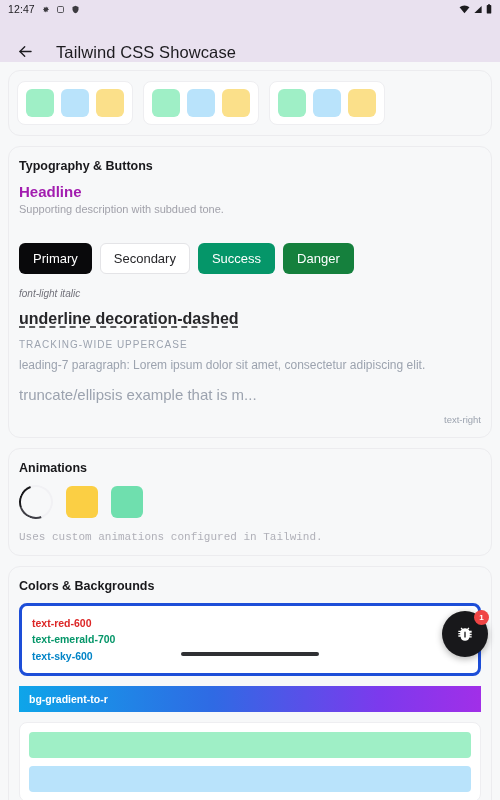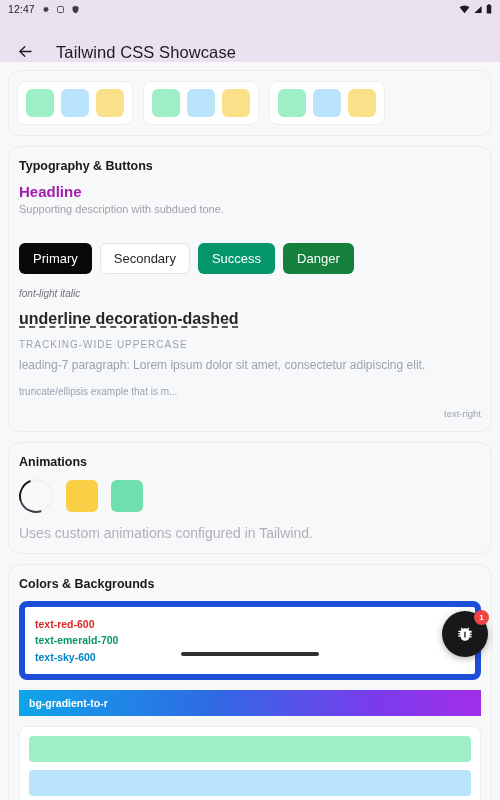--- a/index.html
+++ b/index.html
@@ -60,37 +60,37 @@
   .btn-success { background: #059669; color: #ffffff; }
   .btn-danger { background: #15803d; color: #ffffff; }
 
   .t-italic { font-size: 10px; font-style: italic; color: #71717a; margin-bottom: 11px; }
   .t-underline {
     font-size: 16px; color: #27272a; font-weight: bold; margin-bottom: 11px;
     text-decoration: underline; text-decoration-style: dashed; text-underline-offset: 3px;
   }
   .t-upper { font-size: 10px; color: #9ca3af; letter-spacing: 1px; margin-bottom: 6px; }
   .t-para { font-size: 12px; color: #9ca3af; line-height: 1.6; margin-bottom: 11px; }
-  .t-trunc { font-size: 10px; color: #9ca3af; margin-bottom: 11px;
+  .t-trunc { font-size: 15px; color: #9ca3af; margin-bottom: 11px;
              white-space: nowrap; overflow: hidden; text-overflow: ellipsis; max-width: 330px; }
   .t-right { font-size: 9.5px; color: #9ca3af; text-align: right; }
 
   
   .anim-row { display: flex; gap: 13px; align-items: center; margin-bottom: 12px; }
   .spinner {
     width: 34px; height: 34px; border-radius: 50%;
     border: 2px solid #f1f1f4; border-left-color: #18181b; border-bottom-color: #3f3f46;
     transform: rotate(25deg);
   }
   .anim-sq { width: 32px; height: 32px; border-radius: 6px; }
-  .anim-note { font-size: 14px; color: #b0b0b8; }
+  .anim-note { font-size: 11px; color: #b0b0b8; font-family: Liberation Mono, monospace; }
 
   
   .color-box {
-    background: #ffffff; border: 6px solid #1d4ed8; border-radius: 8px;
+    background: #ffffff; border: 3px solid #1d4ed8; border-radius: 8px;
     padding: 9px 10px; margin-bottom: 10px;
   }
   .color-line { font-size: 10.5px; font-weight: bold; line-height: 1.55; }
   .grad-bar {
     height: 26px; border-radius: 0; display: flex; align-items: center;
     padding: 0 10px; font-size: 10.5px; font-weight: bold; color: #ffffff;
     margin-bottom: 10px;
   }
   .bar-box { background: #ffffff; border: 1px solid #eeeef1; border-radius: 8px; padding: 9px; }
   .pbar { height: 26px; border-radius: 4px; margin-bottom: 8px; }

